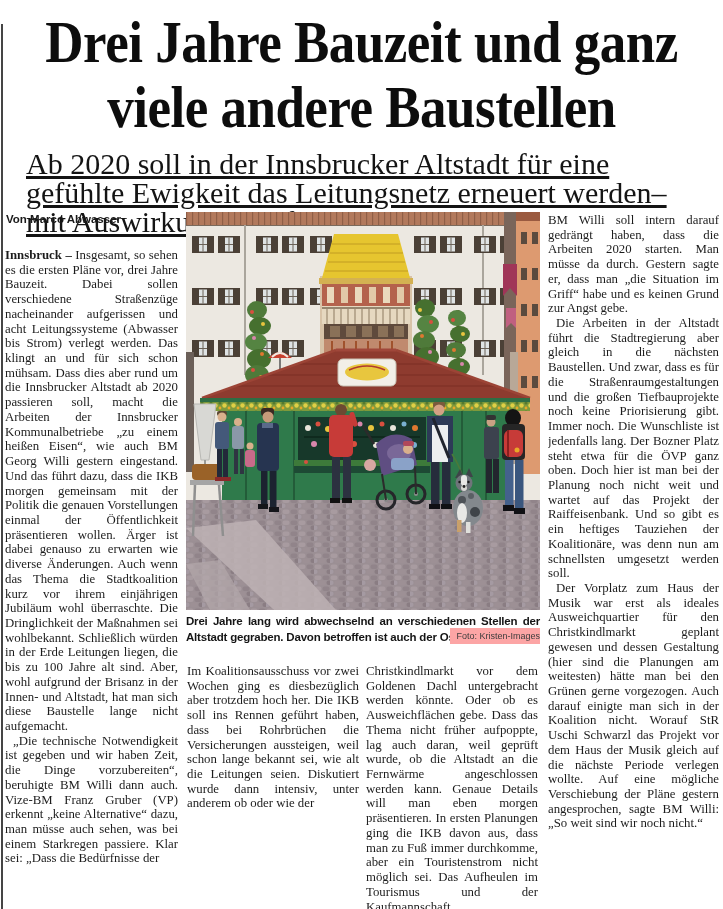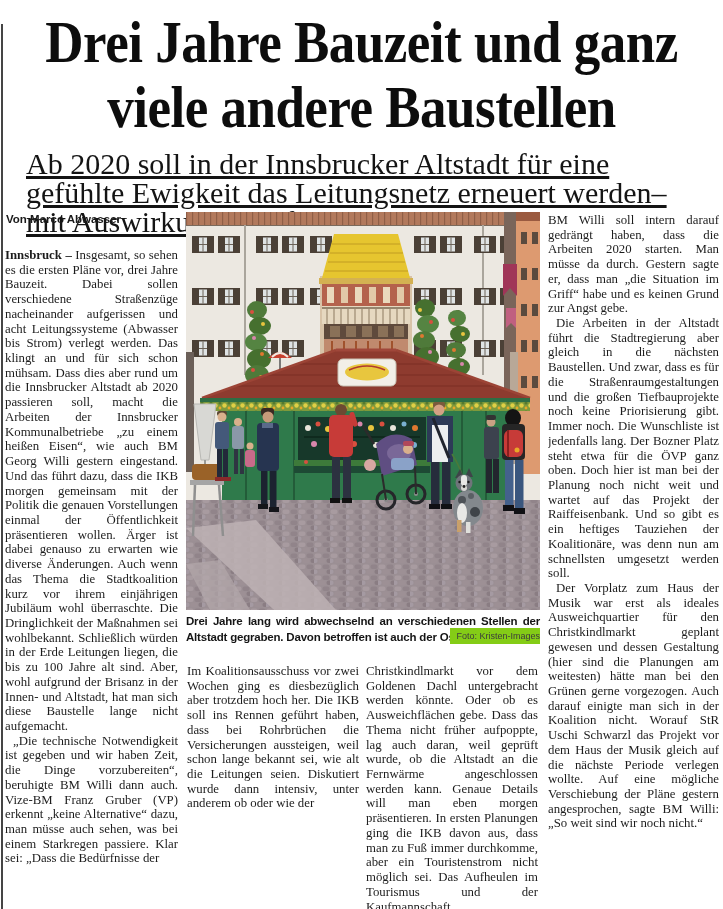--- a/index.html
+++ b/index.html
@@ -28,21 +28,21 @@
   .col-2{left:187px;top:664px;width:172px;height:245px;}
   .col-3{left:366px;top:664px;width:172px;height:245px;}
   .col-4{left:548px;top:213px;width:171px;height:694px;}
   .dateline{font-weight:bold;}
   .photo{position:absolute;left:186px;top:212px;width:354px;height:398px;overflow:hidden;background:var(--c-facade);}
   .photo svg{display:block;}
   .caption{position:absolute;left:186px;top:613px;width:354px;
     font-family:"Liberation Sans", sans-serif;font-weight:bold;font-size:11.5px;
     line-height:16px;letter-spacing:-.2px;color:#151515;text-align:justify;}
   .credit{position:absolute;right:0;bottom:1px;font-weight:normal;font-size:9px;
-    letter-spacing:0;color:#3c3c3c;background:#84cc16;padding-left:6px;}
+    letter-spacing:0;color:#3c3c3c;background:#fca5a5;padding-left:6px;}
 </style>
 </head>
 <body>
 
 <div class="page">
   <div class="edge-rule"></div>
 
   <h1 class="headline"><span>Drei Jahre Bauzeit und ganz</span><br>
     <span>viele andere Baustellen</span></h1>
 

